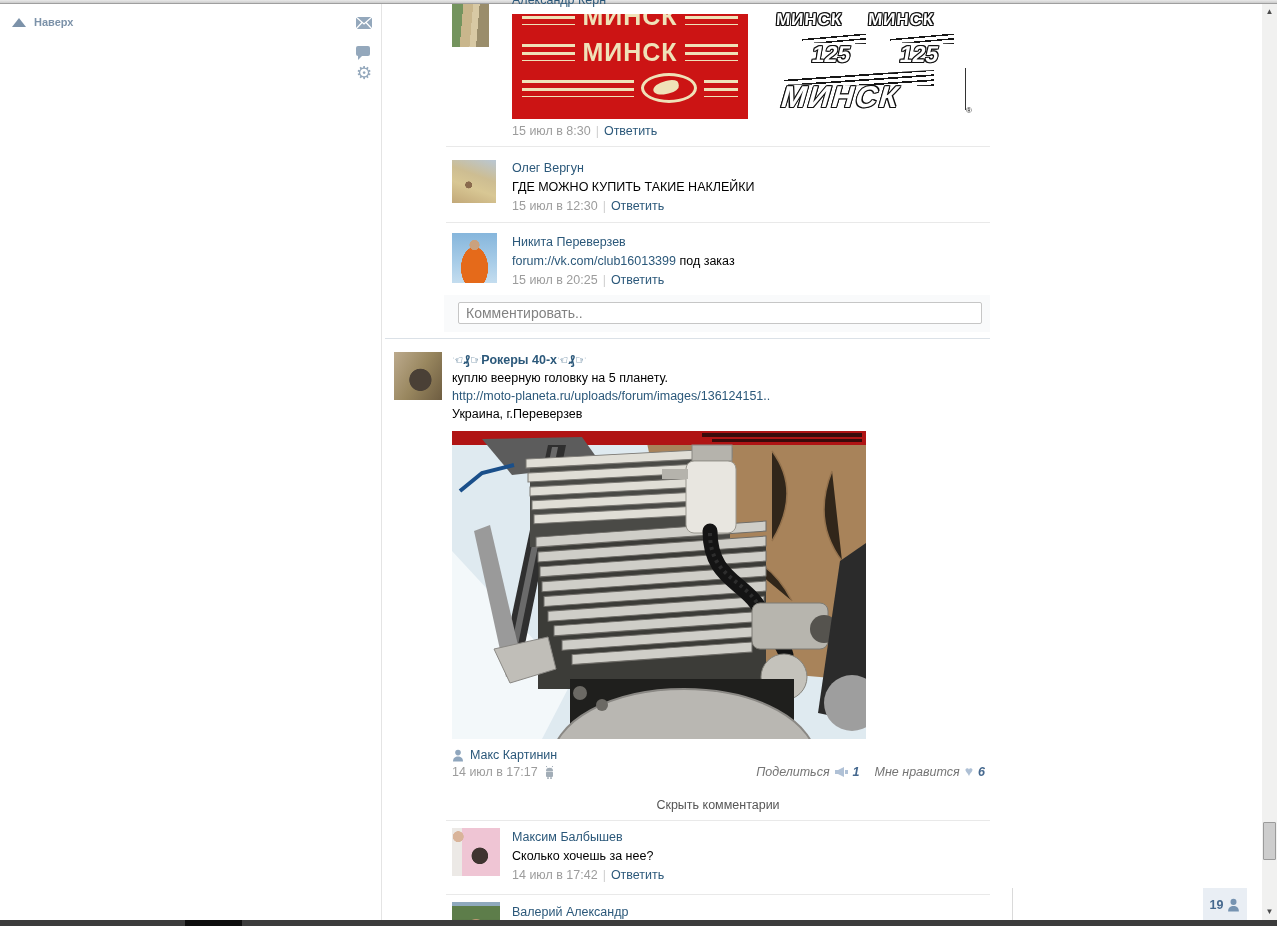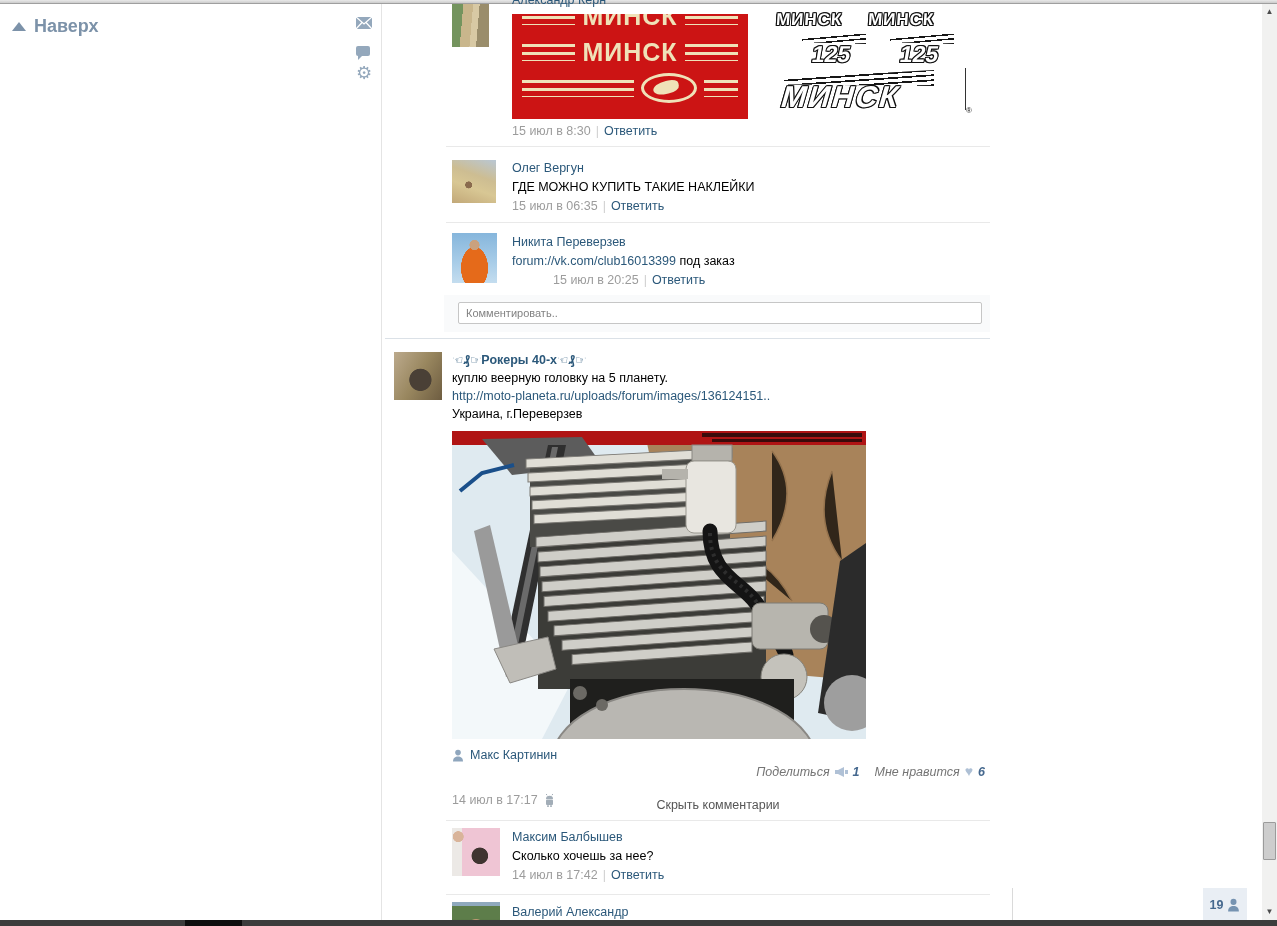--- a/index.html
+++ b/index.html
@@ -24,21 +24,21 @@
     font-size:8px; line-height:14px; text-align:center; z-index:45; }
   .scroll-btn.up { top:5px; } .scroll-btn.up::before{ content:"▲"; }
   .scroll-btn.down { top:905px; } .scroll-btn.down::before{ content:"▼"; }
   .scroll-thumb { left:1263px; top:822px; width:13px; height:38px; background:#cdcdcd;
     border:1px solid #9b9b9b; border-radius:1px; z-index:45; }
 
   
   .naverh { left:12px; top:16px; display:flex; align-items:center; gap:8px; cursor:pointer; }
   .naverh-tri { width:0; height:0; border-left:7px solid transparent;
     border-right:7px solid transparent; border-bottom:9px solid #7c92a9; }
-  .naverh-label { color:#7c92a9; font-weight:bold; font-size:18px; }
+  .naverh-label { color:#7c92a9; font-weight:bold; font-size:11px; }
 
   .side-icon { left:356px; }
   .mail-icon { top:17px; }
   .bubble-icon { top:46px; width:14px; height:10px; background:#94a8bc; border-radius:2px; }
   .bubble-icon::after { content:""; position:absolute; left:2px; top:10px;
     border-left:4px solid #94a8bc; border-bottom:4px solid transparent; }
   .gear-icon { top:64px; color:#94a8bc; font-size:18px; line-height:18px; }
   .gear-icon::before { content:"⚙"; }
 
   
@@ -77,38 +77,38 @@
   
   .c1-name { left:512px; top:-7px; }
   .c1-time { left:512px; top:124px; }
   .sep1 { top:146px; }
   .c2-name { left:512px; top:161px; }
   .c2-text { left:512px; top:180px; }
   .c2-time { left:512px; top:199px; }
   .sep2 { top:222px; }
   .c3-name { left:512px; top:235px; }
   .c3-text { left:512px; top:254px; }
-  .c3-time { left:512px; top:273px;margin-left:41px; }
+  .c3-time { left:512px; top:273px; }
 
   .input-band { left:444px; top:295px; width:546px; height:37px; background:#f9fafb; }
   .comment-input { left:458px; top:302px; width:524px; height:22px; border:1px solid #c6c6c6;
-    border-radius:2px; background:#fff; font-family:inherit; font-size:11px; color:#a16207;
+    border-radius:2px; background:#fff; font-family:inherit; font-size:14px; color:#a16207;
     padding:0 7px; outline:none; }
   .comment-input::placeholder { color:#828282; }
 
   
   .group-name { left:452px; top:352px; font-weight:bold; }
   .post-text1 { left:452px; top:371px; }
   .post-link  { left:452px; top:389px; }
   .post-text2 { left:452px; top:407px; }
 
   .post-photo { left:452px; top:431px; width:414px; height:308px; cursor:pointer; }
 
   .signer-row { left:452px; top:748px; display:flex; align-items:center; gap:6px; }
-  .meta-left { left:452px; top:765px; display:flex; align-items:center; gap:6px; color:#9c9c9c;margin-top:28px; }
+  .meta-left { left:452px; top:765px; display:flex; align-items:center; gap:6px; color:#9c9c9c; }
   .meta-right { right:292px; top:765px; display:flex; align-items:center; gap:15px; }
   .action { display:flex; align-items:center; gap:5px; color:#757575; cursor:pointer;font-style:italic; }
   .action .count { color:#45688e; font-weight:bold; }
   .heart-icon::before { content:"♥"; color:#aec0d5; font-size:14px; line-height:12px; }
 
   .hide-comments { left:446px; top:798px; width:544px; text-align:center;
     color:#565656; cursor:pointer; }
 
   .sep3 { top:820px; }
   .c4-name { left:512px; top:830px; }
@@ -223,21 +223,21 @@
 
 <div class="abs time-row c1-time">
   <span>15 июл в 8:30</span><span class="pipe">|</span><span class="blue-link">Ответить</span>
 </div>
 <div class="abs sep sep1"></div>
 
 <div class="abs avatar av-a2"></div>
 <div class="abs name-link c2-name">Олег Вергун</div>
 <div class="abs cmt-text c2-text">ГДЕ МОЖНО КУПИТЬ ТАКИЕ НАКЛЕЙКИ</div>
 <div class="abs time-row c2-time">
-  <span>15 июл в 06:35</span><span class="pipe">|</span><span class="blue-link">Ответить</span>
+  <span>15 июл в 12:30</span><span class="pipe">|</span><span class="blue-link">Ответить</span>
 </div>
 <div class="abs sep sep2"></div>
 
 <div class="abs avatar av-a3"></div>
 <div class="abs name-link c3-name">Никита Переверзев</div>
 <div class="abs cmt-text c3-text">
   <span class="blue-link">forum://vk.com/club16013399</span><span> под заказ</span>
 </div>
 <div class="abs time-row c3-time">
   <span>15 июл в 20:25</span><span class="pipe">|</span><span class="blue-link">Ответить</span>

